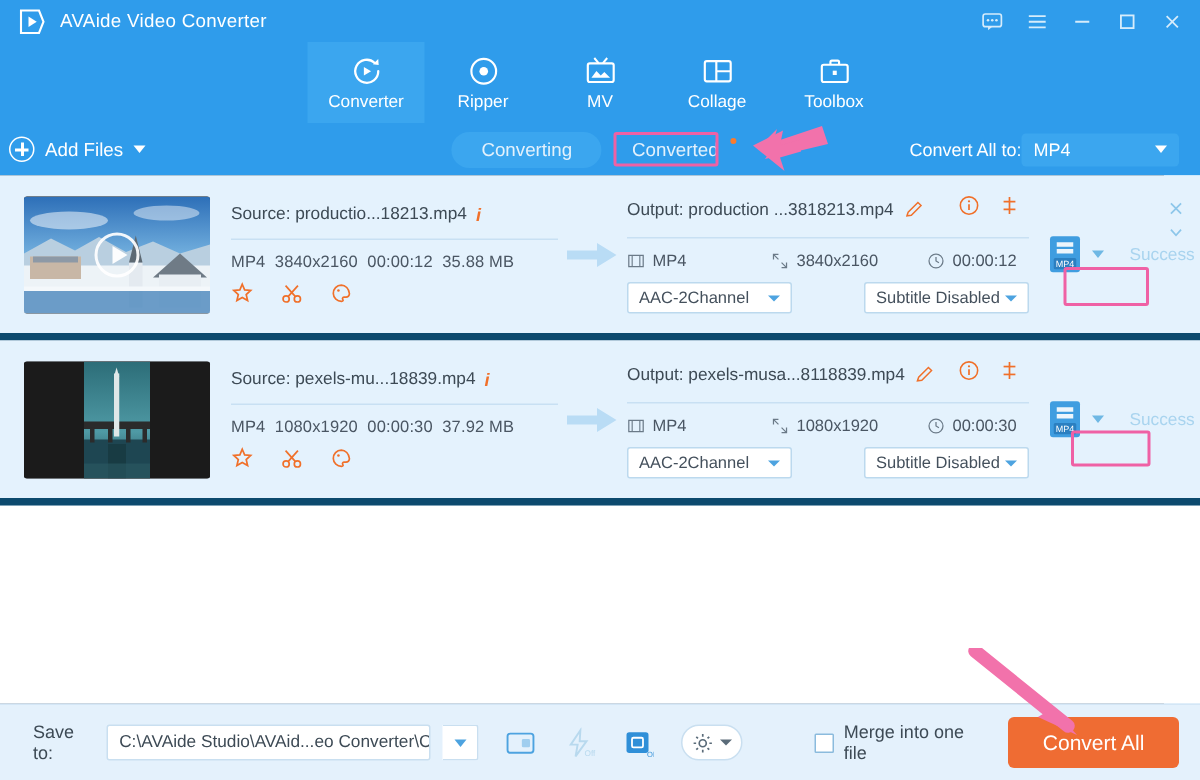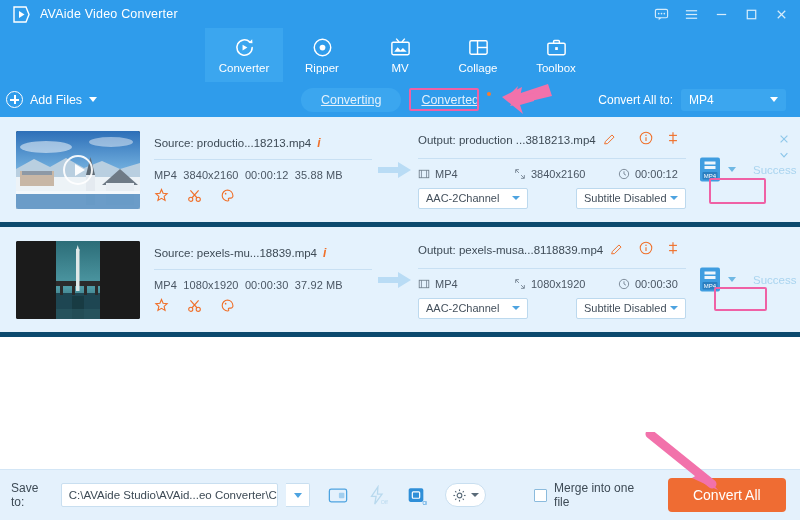--- a/index.html
+++ b/index.html
@@ -70,30 +70,30 @@
     width: 0; height: 0; border-left: 4.5px solid transparent;
     border-right: 4.5px solid transparent; border-top: 5px solid #fff;
   }
   .seg-wrap {
     position: absolute; left: 50%; transform: translateX(-50%);
     display: flex; align-items: center; gap: 0;
   }
   .seg {
     height: 24px; padding: 0 20px; border-radius: 12px;
     display: flex; align-items: center; justify-content: flex-end;
-    font-size: 12.5px; color: #e3f1fc; cursor: pointer; position: relative; text-decoration: underline;
+    font-size: 12.5px; color: #e3f1fc; cursor: pointer; position: relative;
   }
   .seg.on { background: #3ba6ef; }
   .seg .dot {
     position: absolute; top: 4px; right: 8px;
     width: 4px; height: 4px; border-radius: 50%; background: #f97c2e;
   }
   .convert-all-to {
     margin-left: auto; padding-right: 14px;
-    display: flex; align-items: center; gap: 8px;
+    display: flex; align-items: center; gap: 0;
     color: #ffffff; font-size: 12px; text-align: right;
   }
   .fmt-box {
     background: #3ba6ef; border-radius: 3px; height: 22px;
     min-width: 105px; display: flex; align-items: center;
     padding: 0 8px; gap: 10px; cursor: pointer;
   }
   .fmt-box .val { font-size: 12px; color: #fff; }
   .fmt-box .caret-d { margin-left: auto; }
 
@@ -176,21 +176,21 @@
     position: absolute; border: 2px solid #ef61a5; border-radius: 2px;
     pointer-events: none;
   }
 
   
   .bottom {
     position: absolute; left: 0; bottom: 0; width: 800px; height: 51px;
     background: #e4f1fc; border-top: 1px solid #d3e6f6;
     display: flex; align-items: center;
   }
-  .saveto { display: flex; align-items: center; gap: 8px; padding-left: 11px; }
+  .saveto { display: flex; align-items: center; gap: 8px; padding-left: 22px; }
   .saveto-label { font-size: 12px; color: #3d4a55; }
   .path-box {
     height: 24px; width: 228px; background: #fff; border: 1px solid #c9dff0;
     border-radius: 2px; display: flex; align-items: center; padding: 0 7px;
     font-size: 11.5px; color: #3d4a55; white-space: nowrap; overflow: hidden;
   }
   .path-caret {
     height: 24px; width: 26px; background: #fff; border: 1px solid #c9dff0;
     border-left: none; border-radius: 0 2px 2px 0;
     display: flex; align-items: center; justify-content: center; cursor: pointer;

